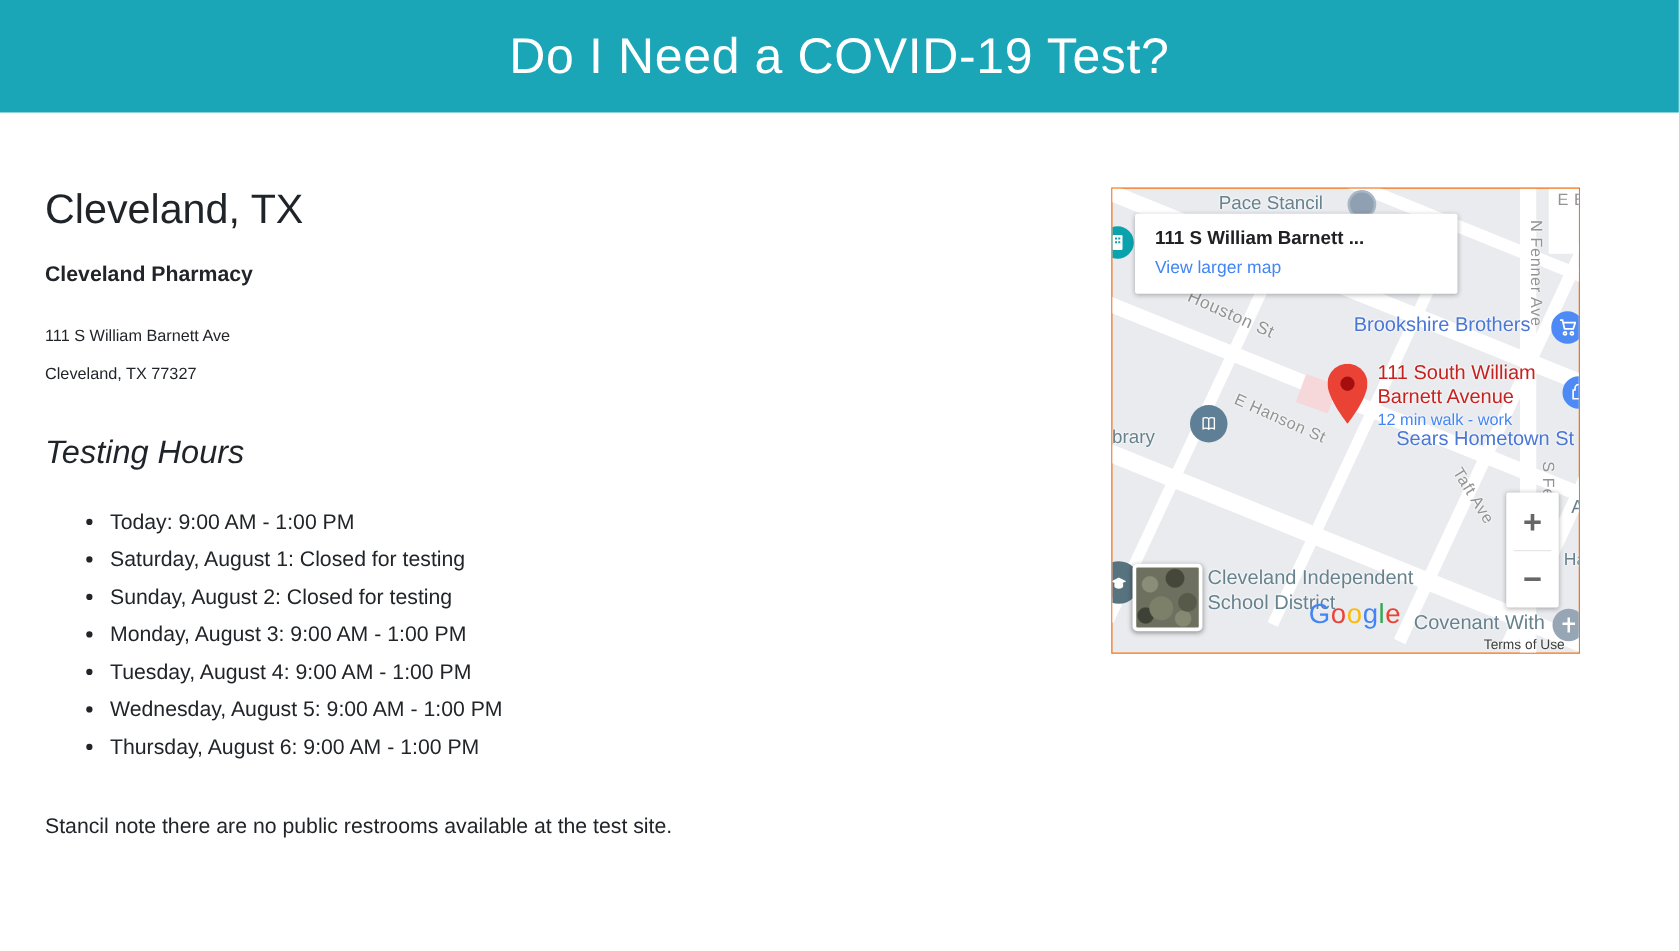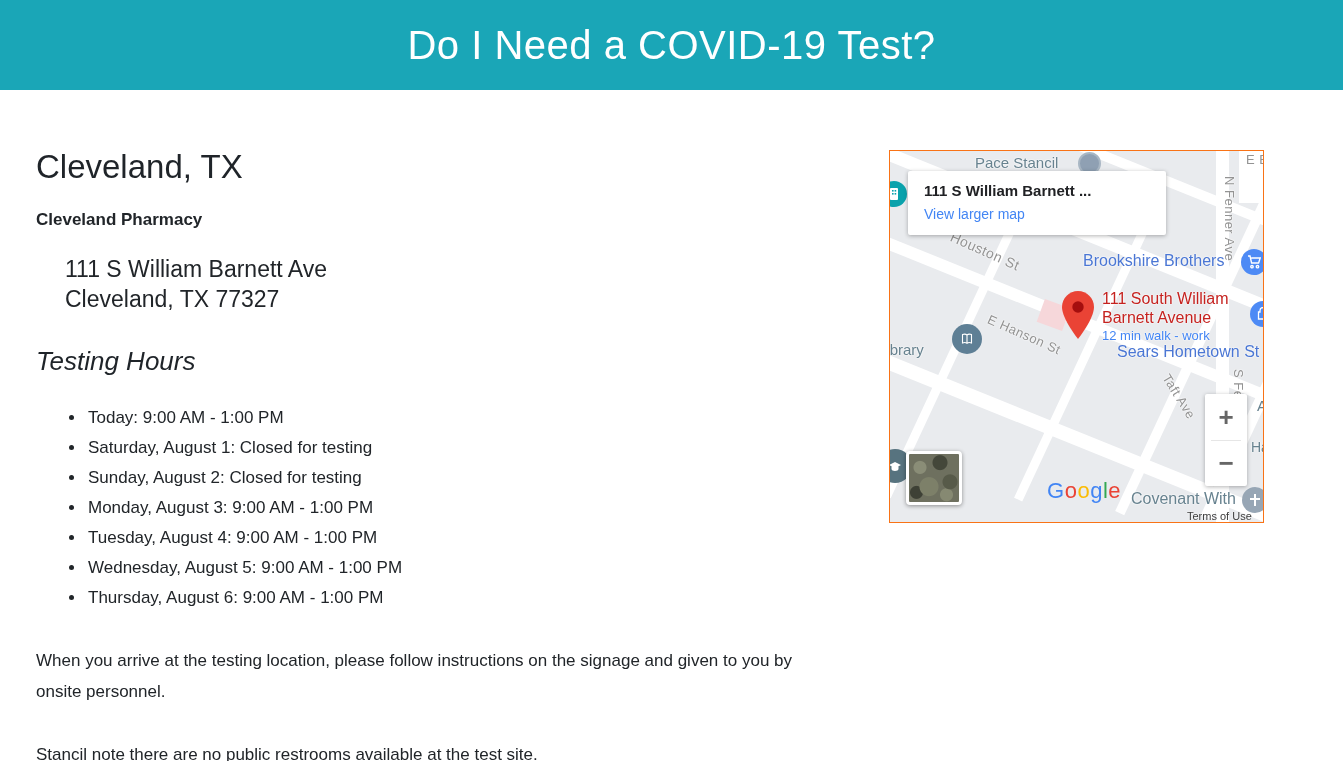--- a/index.html
+++ b/index.html
@@ -8,21 +8,21 @@
 
   
   .banner { position:absolute; left:0; top:0; width:1343px; height:90px;
             background:#1aa6b7; display:flex; align-items:center; justify-content:center; }
   .banner h1 { color:#fff; font-size:40px; font-weight:400; letter-spacing:.5px; }
 
   
   .content { position:absolute; left:36px; top:148px; width:790px; }
   .city-title { font-size:33px; font-weight:400; color:#1f2429; margin-bottom:24px; }
   .pharmacy { font-size:17px; font-weight:700; margin-bottom:24px; }
-  .addr { font-size:23px; line-height:30px;margin-left:29px; }
+  .addr { font-size:13px; line-height:30px; }
   .hours-title { font-size:26px; font-weight:400; color:#1f2429; margin-top:32px; margin-bottom:26px;font-style:italic; }
   ul.hours { margin-left:50px; }
   ul.hours li { font-size:17px; line-height:30px; padding-left:2px; }
   .para { font-size:17px; line-height:31px; margin-top:32px; max-width:770px; }
 
   
   .map { position:absolute; left:889px; top:150px; width:375px; height:373px;
          background:#e9ebee; border:1px solid #f97316; overflow:hidden;
          font-family:"Liberation Sans","DejaVu Sans",sans-serif; }
   .road { position:absolute; background:#fff; }
@@ -115,21 +115,20 @@
   <ul class="hours">
     <li>Today: 9:00 AM - 1:00 PM</li>
     <li>Saturday, August 1: Closed for testing</li>
     <li>Sunday, August 2: Closed for testing</li>
     <li>Monday, August 3: 9:00 AM - 1:00 PM</li>
     <li>Tuesday, August 4: 9:00 AM - 1:00 PM</li>
     <li>Wednesday, August 5: 9:00 AM - 1:00 PM</li>
     <li>Thursday, August 6: 9:00 AM - 1:00 PM</li>
   </ul>
 
-  <p class="para">When you arrive at the testing location, please follow instructions on the signage and given to you by onsite personnel.</p>
   <p class="para">Stancil note there are no public restrooms available at the test site.</p>
 
 </div>
 
 <div class="map">
 
   <div class="road" style="left:-60px;top:-14px;width:480px;height:10px;transform:rotate(22deg);"></div>
   <div class="road" style="left:-80px;top:78px;width:560px;height:13px;transform:rotate(22deg);"></div>
   <div class="road" style="left:-80px;top:168px;width:560px;height:12px;transform:rotate(22deg);"></div>
   <div class="road" style="left:-70px;top:290px;width:560px;height:14px;transform:rotate(22deg);"></div>
@@ -209,20 +208,24 @@
     <button>−</button>
   </div>
 
   <div class="pin pin-school" style="left:-12px;top:298px;width:34px;height:34px;">
     <svg viewBox="0 0 14 14">
         <path d="M7 3 1 6l6 3 6-3zM3.5 7.5V10c0 1 1.6 2 3.5 2s3.5-1 3.5-2V7.5" fill="#fff"></path>
       </svg>
   </div>
   <div class="sat"></div>
 
+  <div class="mlabel poi-gray" style="left:76px;top:302px;font-size:16px;line-height:20px;">
+    <div>Cleveland Independent</div>
+    <div>School District</div>
+  </div>
 
   <div class="glogo">
     <span>G</span><span>o</span><span>o</span><span>g</span><span>l</span><span>e</span>
   </div>
 
   <div class="mlabel poi-gray" style="left:241px;top:339px;font-size:16px;">Covenant With</div>
   <div class="pin pin-gray" style="left:352px;top:336px;">
     <svg viewBox="0 0 14 14">
         <path d="M6 1h2v4h4v2H8v6H6V7H2V5h4z" fill="#fff"></path>
       </svg>

